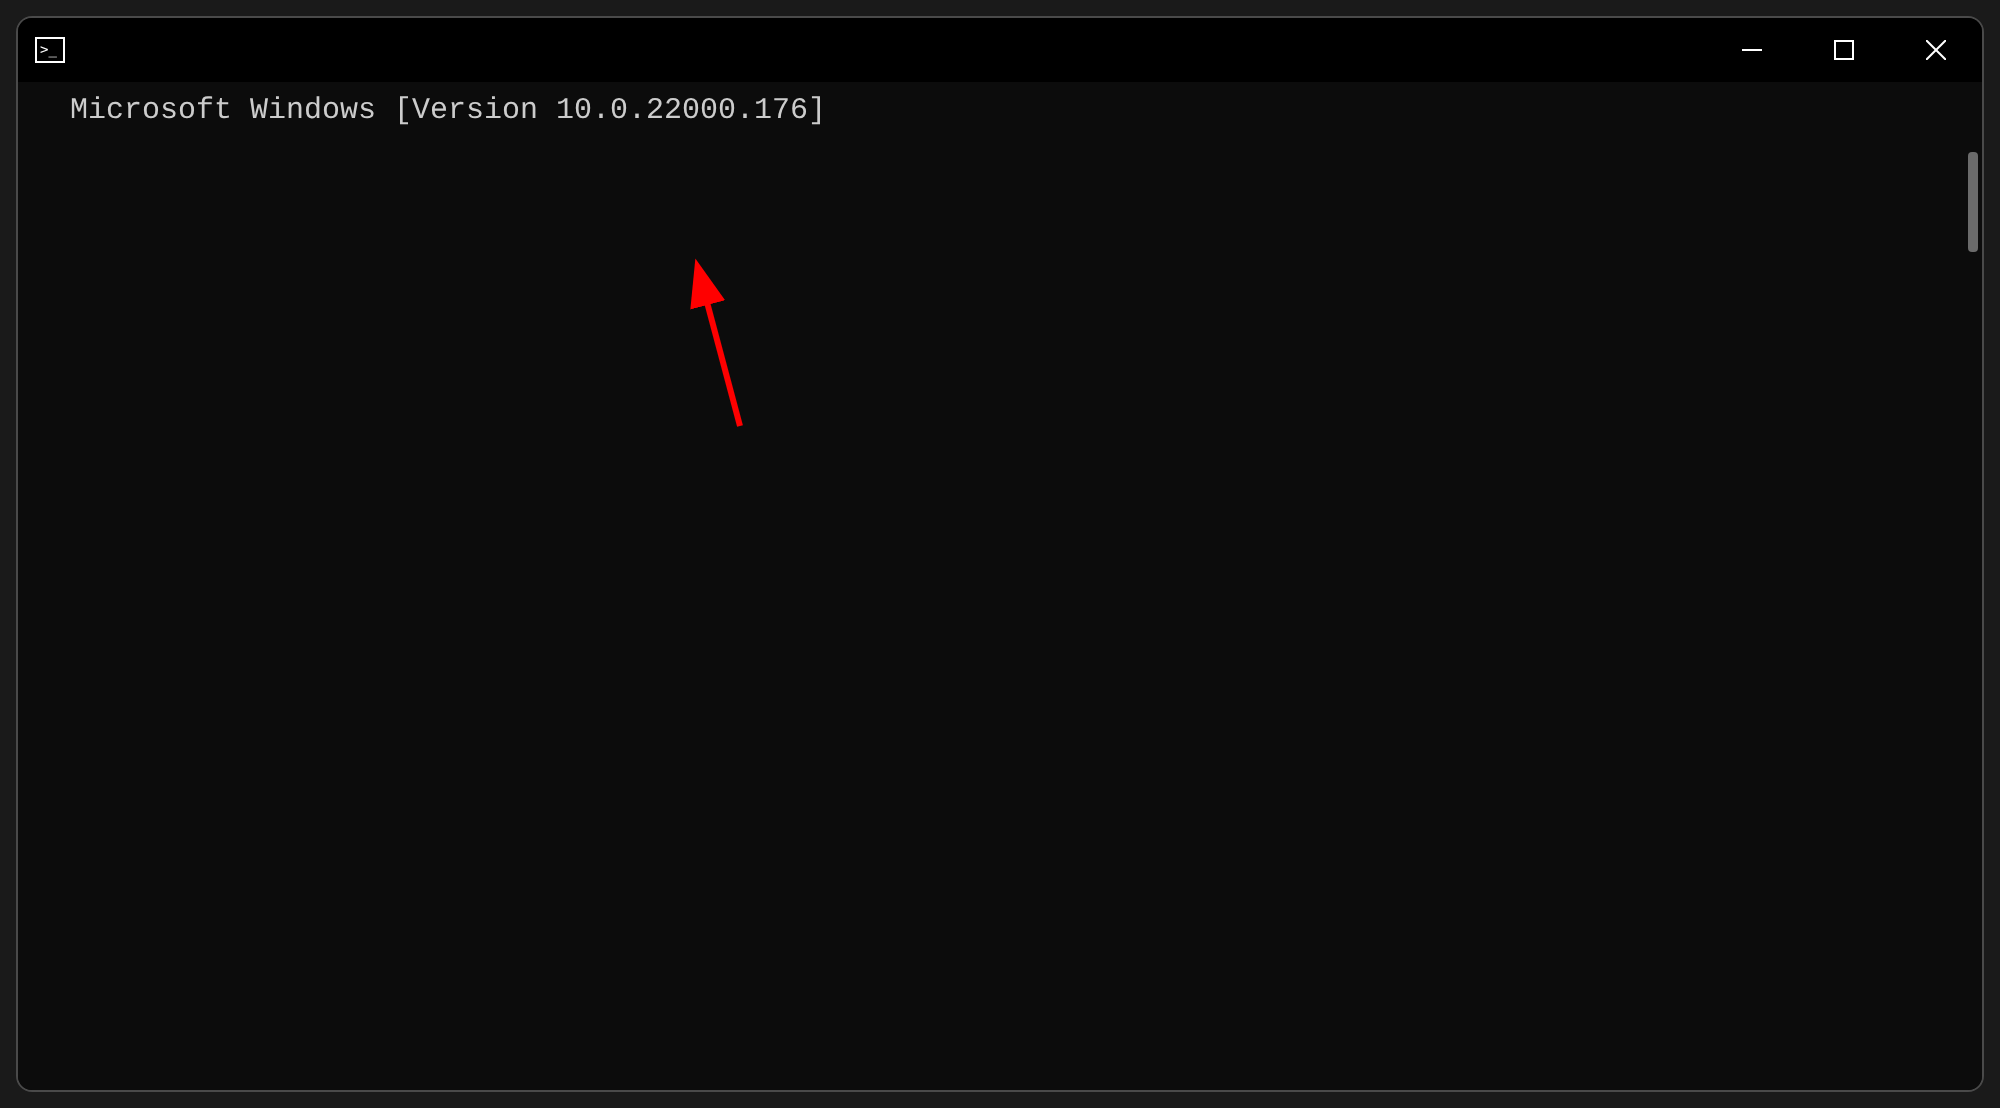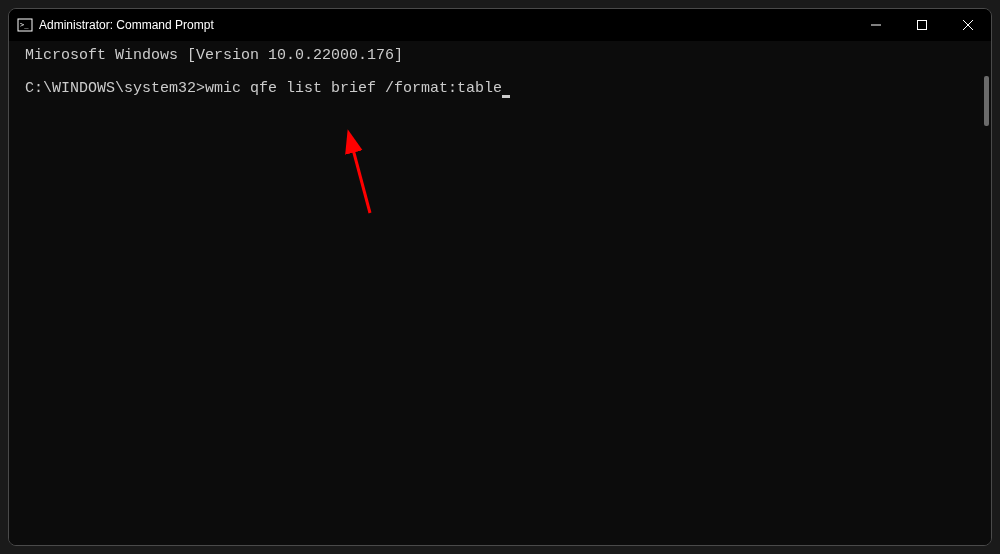--- a/index.html
+++ b/index.html
@@ -69,21 +69,21 @@
       color: #ffffff;
       cursor: pointer;
     }
     .window-control svg {
       width: 10px;
       height: 10px;
     }
     .terminal-content {
       flex: 1;
       background: #0c0c0c;
-      padding: 6px 16px;
+      padding: 6px 26px;
       font-family: Consolas, "Courier New", monospace;
       font-size: 15px;
       color: #cccccc;
       line-height: 1.25;
       position: relative;
     }
     .terminal-line {
       white-space: pre;
     }
     .prompt-line {
@@ -117,21 +117,20 @@
 <body>
 
 <div class="window">
   <div class="titlebar">
     <div class="titlebar-icon">
       <svg viewBox="0 0 16 16">
         <rect x="1" y="2" width="14" height="12" fill="none" stroke="#ffffff" stroke-width="1"></rect>
         <text x="3" y="10" font-size="7" fill="#ffffff" font-family="monospace">&gt;_</text>
       </svg>
     </div>
-    <div class="titlebar-text">Administrator: Command Prompt</div>
     <div class="window-controls">
       <div class="window-control">
         <svg viewBox="0 0 10 10">
           <line x1="0" y1="5" x2="10" y2="5" stroke="#ffffff" stroke-width="1"></line>
         </svg>
       </div>
       <div class="window-control">
         <svg viewBox="0 0 10 10">
           <rect x="0.5" y="0.5" width="9" height="9" fill="none" stroke="#ffffff" stroke-width="1"></rect>
         </svg>
@@ -139,21 +138,20 @@
       <div class="window-control close">
         <svg viewBox="0 0 10 10">
           <line x1="0" y1="0" x2="10" y2="10" stroke="#ffffff" stroke-width="1"></line>
           <line x1="10" y1="0" x2="0" y2="10" stroke="#ffffff" stroke-width="1"></line>
         </svg>
       </div>
     </div>
   </div>
   <div class="terminal-content">
     <div class="terminal-line">Microsoft Windows [Version 10.0.22000.176]</div>
-    <div class="terminal-line prompt-line"><span>C:\WINDOWS\system32&gt;</span><span>wmic qfe list brief /format:table</span><span class="cursor"></span></div>
     <div class="scrollbar"></div>
   </div>
 </div>
 
 <svg class="annotation-arrow" width="50" height="100" viewBox="0 0 50 100">
   <defs>
     <marker id="arrowhead" markerWidth="10" markerHeight="10" refX="5" refY="3" orient="auto">
       <polygon points="0 0, 8 3, 0 6" fill="#ff0000"></polygon>
     </marker>
   </defs>

